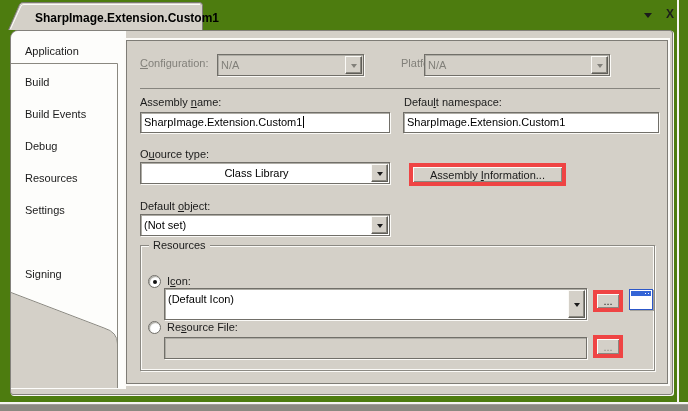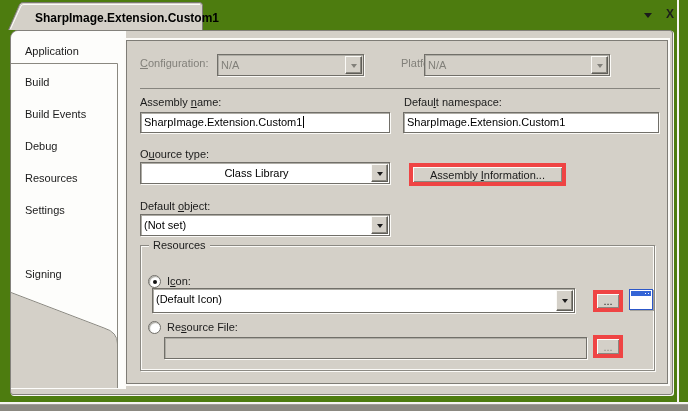--- a/index.html
+++ b/index.html
@@ -168,21 +168,21 @@
     </div>
 
     <div class="gbox" style="left:13px;top:204px;width:515px;height:126px;">
       <span class="gbox-label">Resources</span>
 
       <div class="radio" style="left:7px;top:29px;">
           <div class="dot"></div>
         </div>
       <div class="lbl" style="left:26px;top:29px;"><span>I</span><span class="mn">c</span><span>on:</span></div>
 
-      <div class="combo" style="left:11px;top:42px;width:423px;height:25px;">
+      <div class="combo" style="left:23px;top:42px;width:423px;height:32px;">
         <span class="ctxt">(Default Icon)</span>
         <span class="combo-btn">
             <span class="arr"></span>
           </span>
       </div>
       <div class="btn" style="left:452px;top:44px;width:30px;height:22px;">
           <span>...</span>
         </div>
       <div class="icon-preview" style="left:488px;top:43px;">
         <div class="ip-title"></div>

